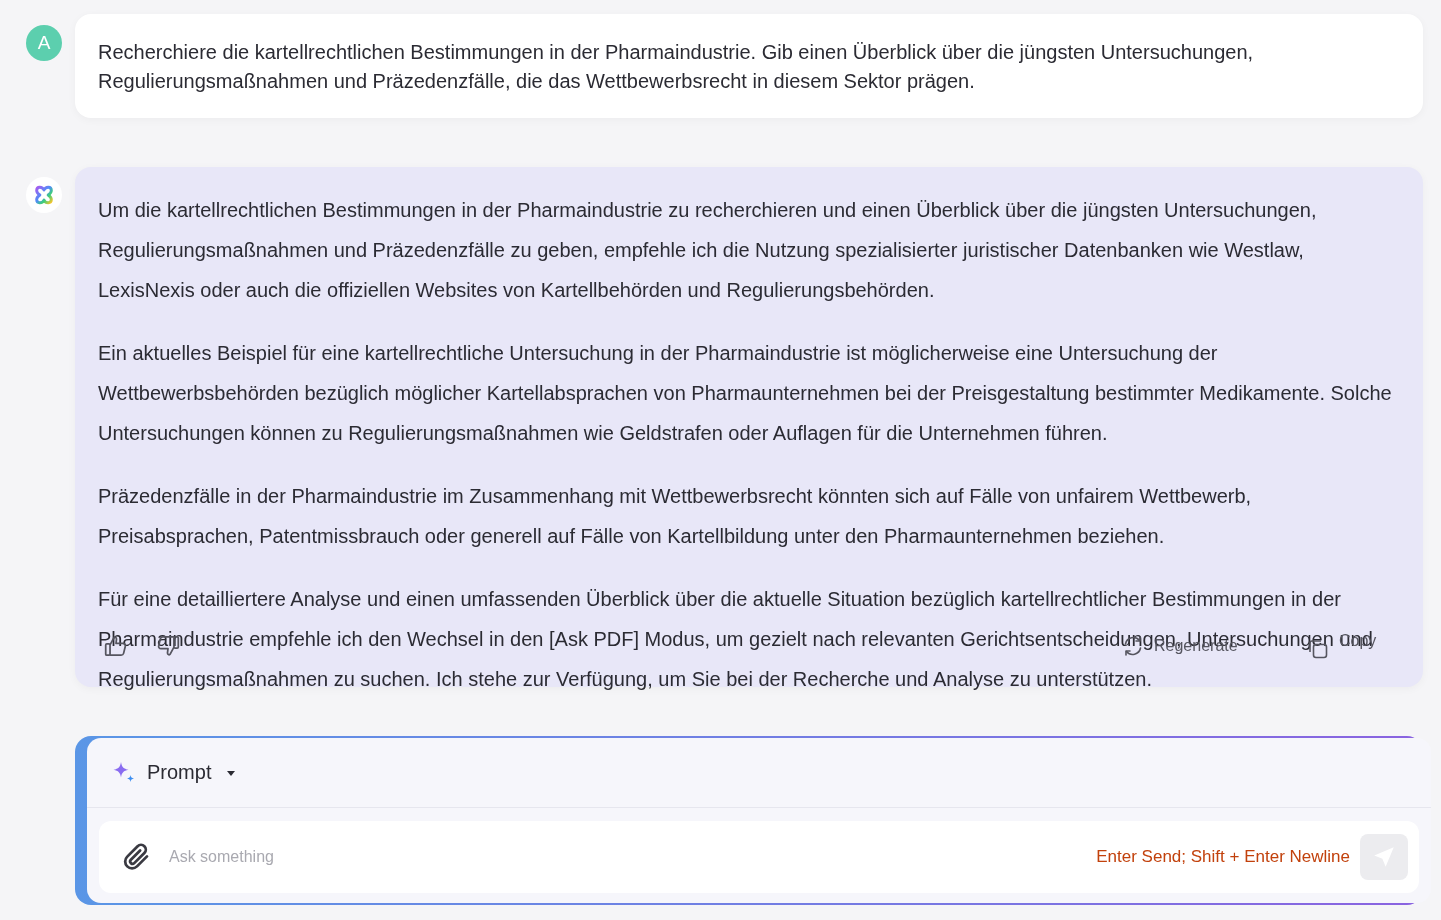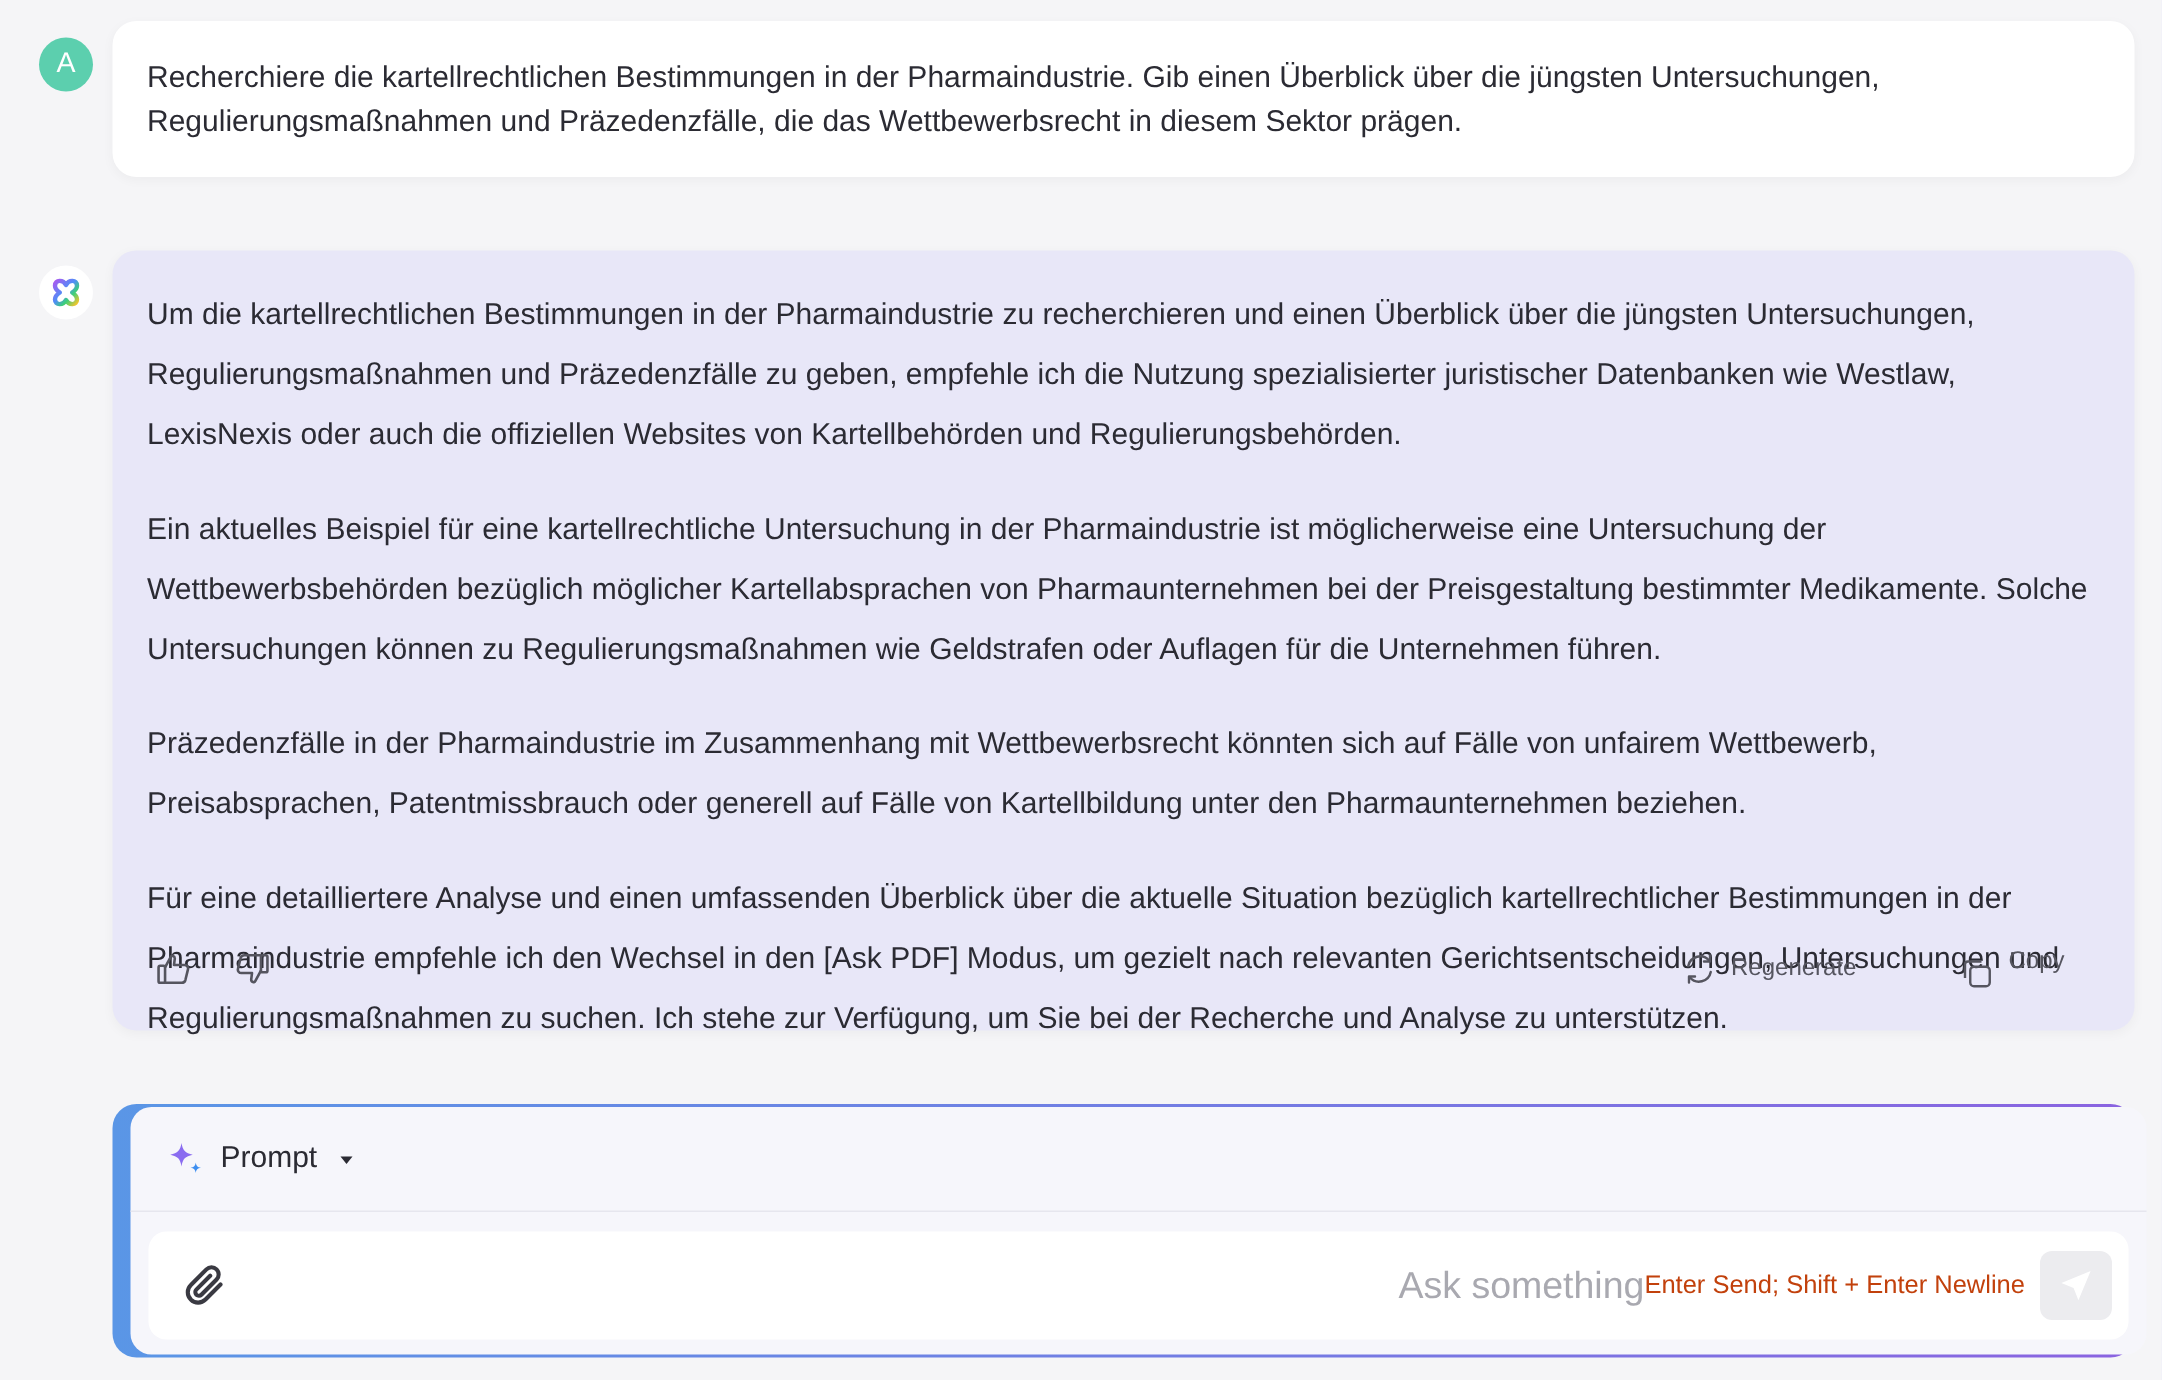--- a/index.html
+++ b/index.html
@@ -73,21 +73,21 @@
     .prompt-label { font-size: 20px; color: #2b2b33; }
     .caret { width: 0; height: 0; border-left: 4px solid transparent; border-right: 4px solid transparent; border-top: 5px solid #2b2b33; margin-left: 6px; margin-top: 2px; }
     .composer-field {
       position: absolute; left: 12px; right: 12px; top: 83px; height: 72px;
       background: #ffffff; border-radius: 12px;
       display: flex; align-items: center;
     }
     .attach { width: 40px; height: 40px; margin-left: 18px; display: flex; align-items: center; justify-content: center; cursor: pointer; }
     .ask-input {
       flex: 1; height: 40px; margin-left: 12px; border: none; outline: none; background: transparent;
-      font-family: "Liberation Sans", "DejaVu Sans", sans-serif; font-size: 25px; color: #2b2b33; text-align: right;
+      font-family: "Liberation Sans", "DejaVu Sans", sans-serif; font-size: 16px; color: #2b2b33;
     }
     .ask-input::placeholder { color: #a9a9b0; }
     .hint { font-size: 17px; color: #c2410c; margin-right: 10px; white-space: nowrap; }
     .send-btn {
       width: 48px; height: 46px; border-radius: 8px; background: #ececef;
       margin-right: 11px; display: flex; align-items: center; justify-content: center; cursor: pointer;
     }
   </style>
 </head>
 <body>

